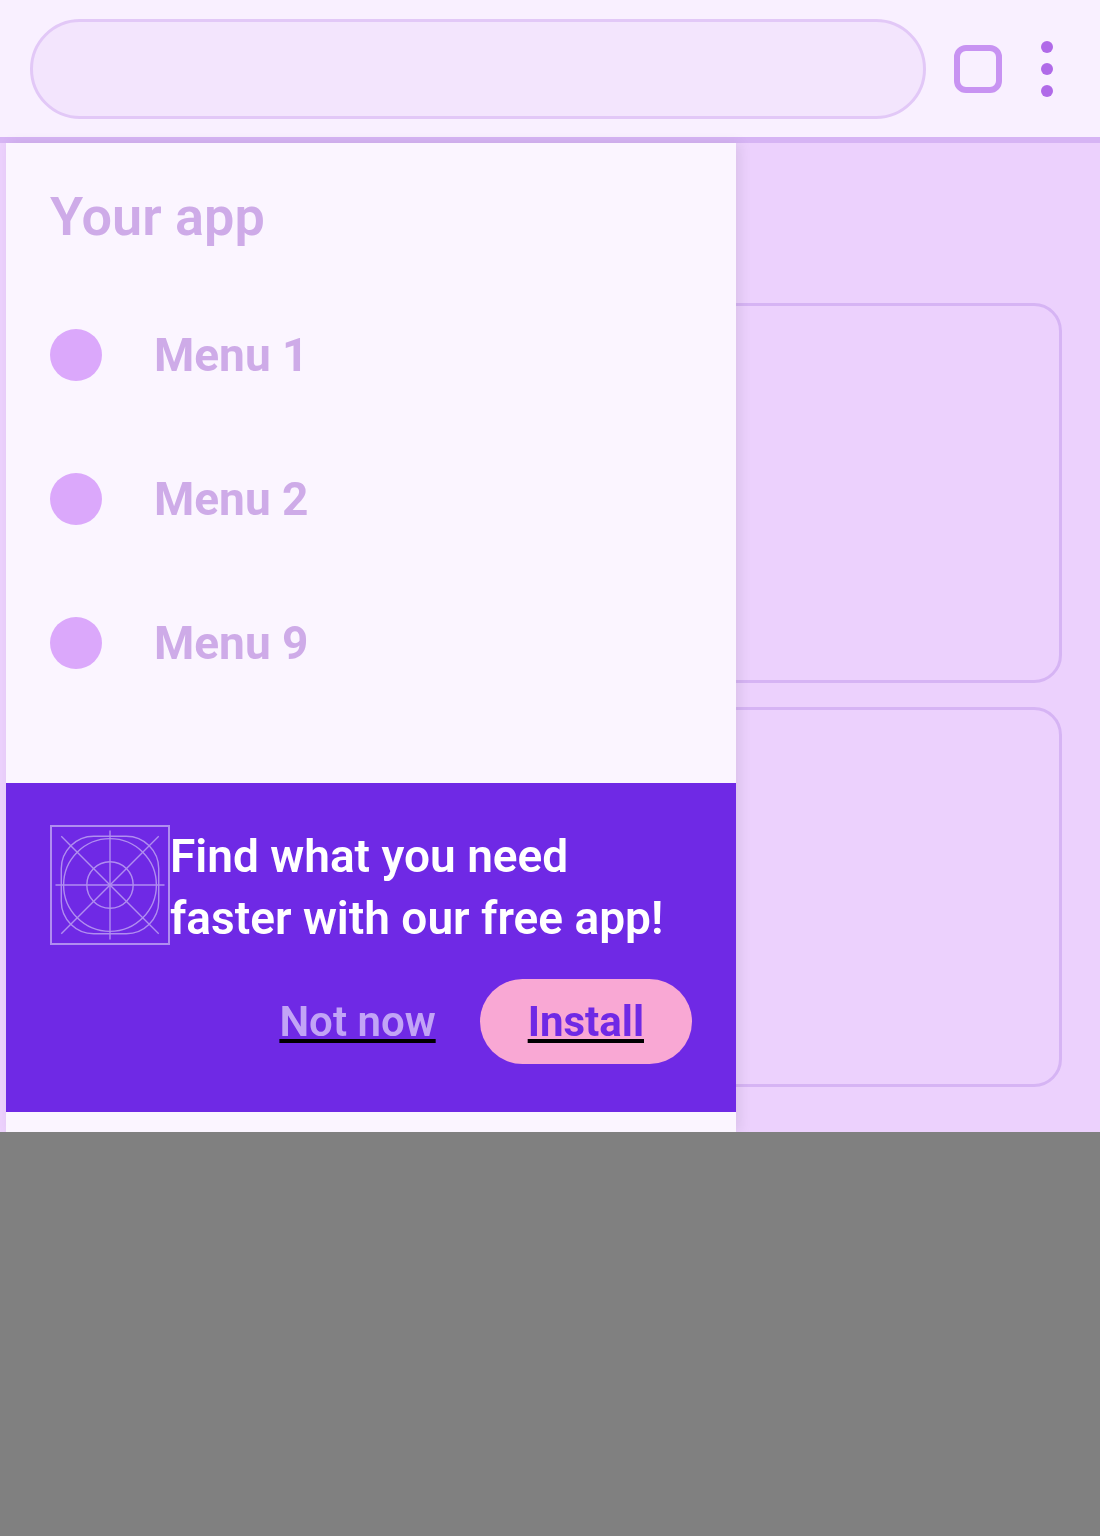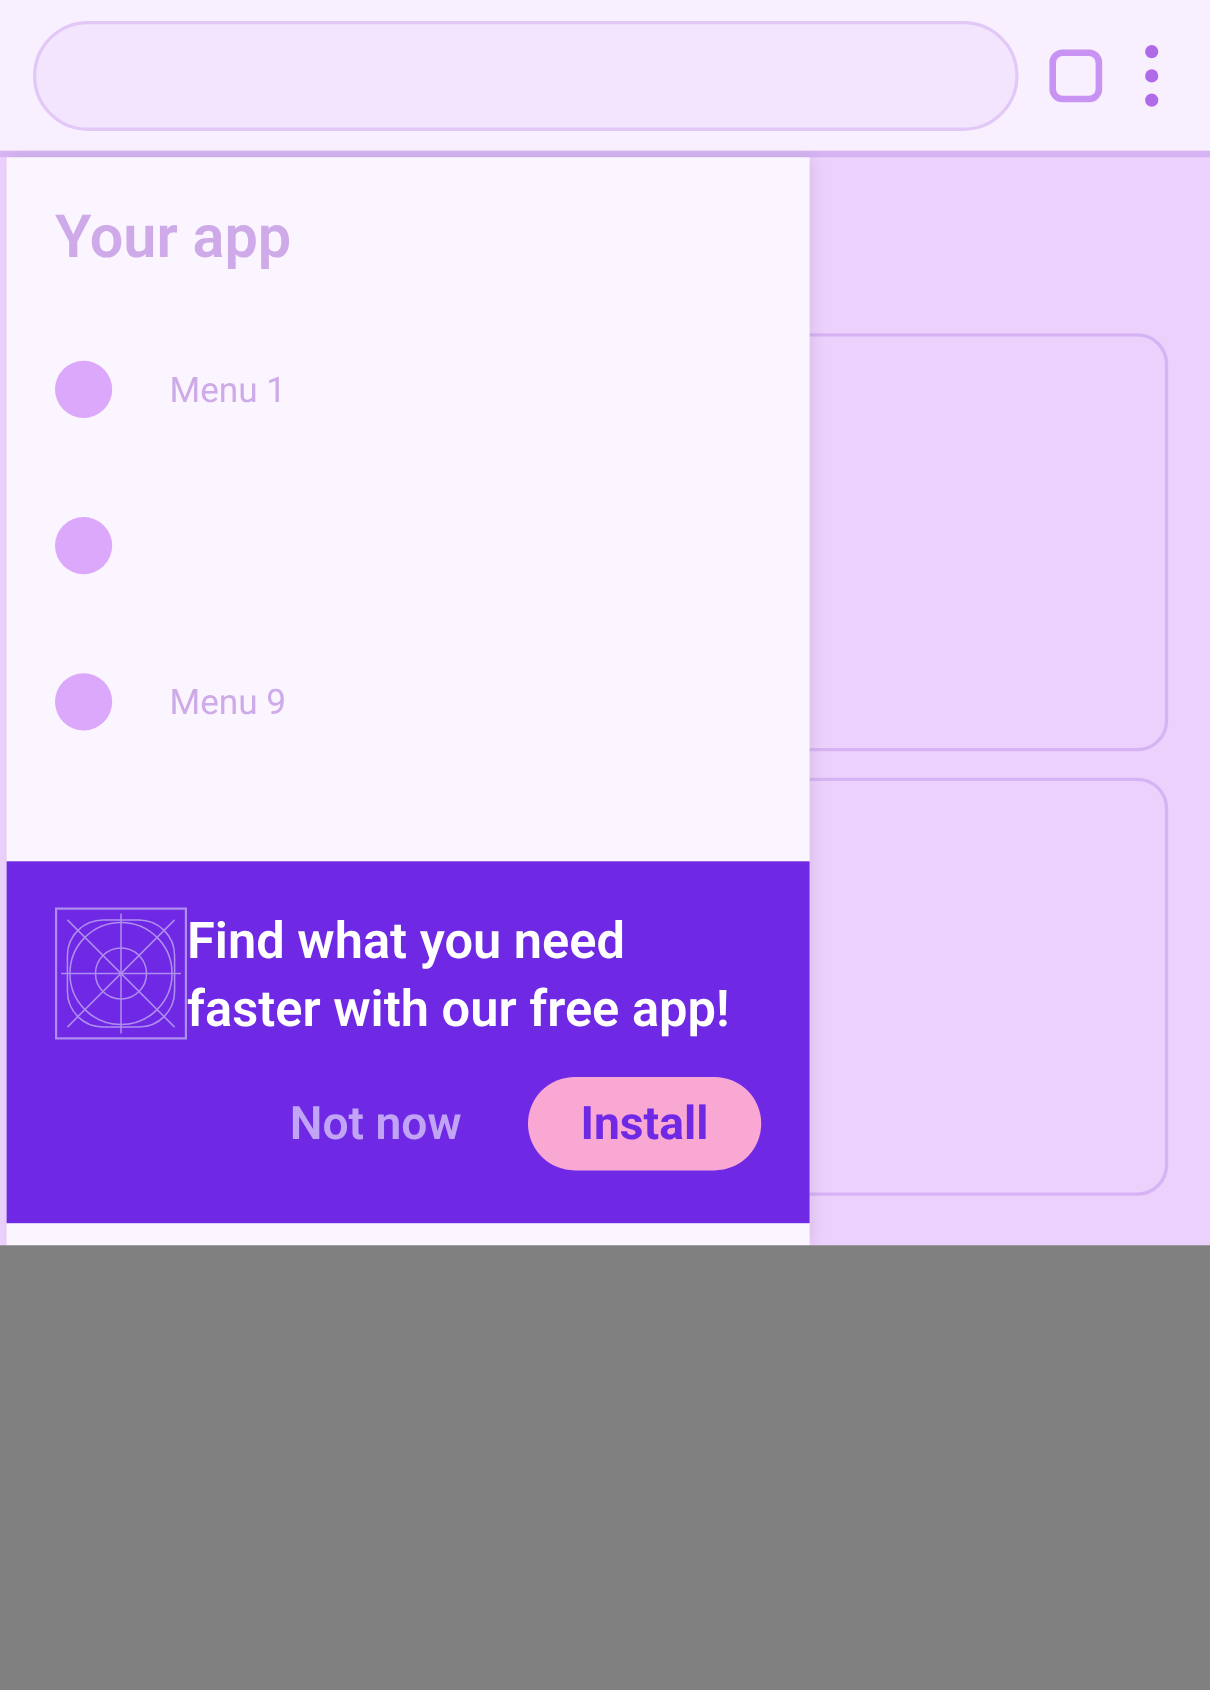--- a/index.html
+++ b/index.html
@@ -96,22 +96,22 @@
     .menu-item {
       display: flex;
       align-items: center;
       gap: 52px;
     }
     .dot {
       width: 52px; height: 52px; background: #dba8fb; border-radius: 50%;
     }
     .menu-label {
       color: #ceabe8;
-      font-size: 32px;
-      font-weight: 400;
+      font-size: 46px;
+      font-weight: 700;
     }
     
     .promo {
       position: absolute;
       left: 0; right: 0;
       top: 640px;
       background: #6f29e5;
       padding: 42px 44px 48px 44px;
     }
     .promo-top {
@@ -128,22 +128,23 @@
     .promo-text {
       color: #ffffff;
       font-size: 46px;
       font-weight: 600;
       line-height: 1.35;
     }
     .promo-actions {
       display: flex;
       justify-content: flex-end;
       align-items: center;
-      gap: 40px;
+      gap: 24px;
       margin-top: 30px;
+      text-decoration: underline;
     }
     .btn-text {
       color: #c2a4f6;
       font-size: 42px;
       font-weight: 600;
       padding: 10px 20px;
     }
     .btn-pill {
       background: #f9a8d4;
       color: #6f29e5;
@@ -176,20 +177,21 @@
 
   <div class="drawer">
     <div class="drawer-title">Your app</div>
     <div class="menu">
       <div class="menu-item">
         <div class="dot"></div>
         <div class="menu-label">Menu 1</div>
       </div>
       <div class="menu-item">
         <div class="dot"></div>
+        <div class="menu-label">Menu 2</div>
       </div>
       <div class="menu-item">
         <div class="dot"></div>
         <div class="menu-label">Menu 9</div>
       </div>
     </div>
 
     <div class="promo">
       <div class="promo-top">
         <div class="app-icon">

